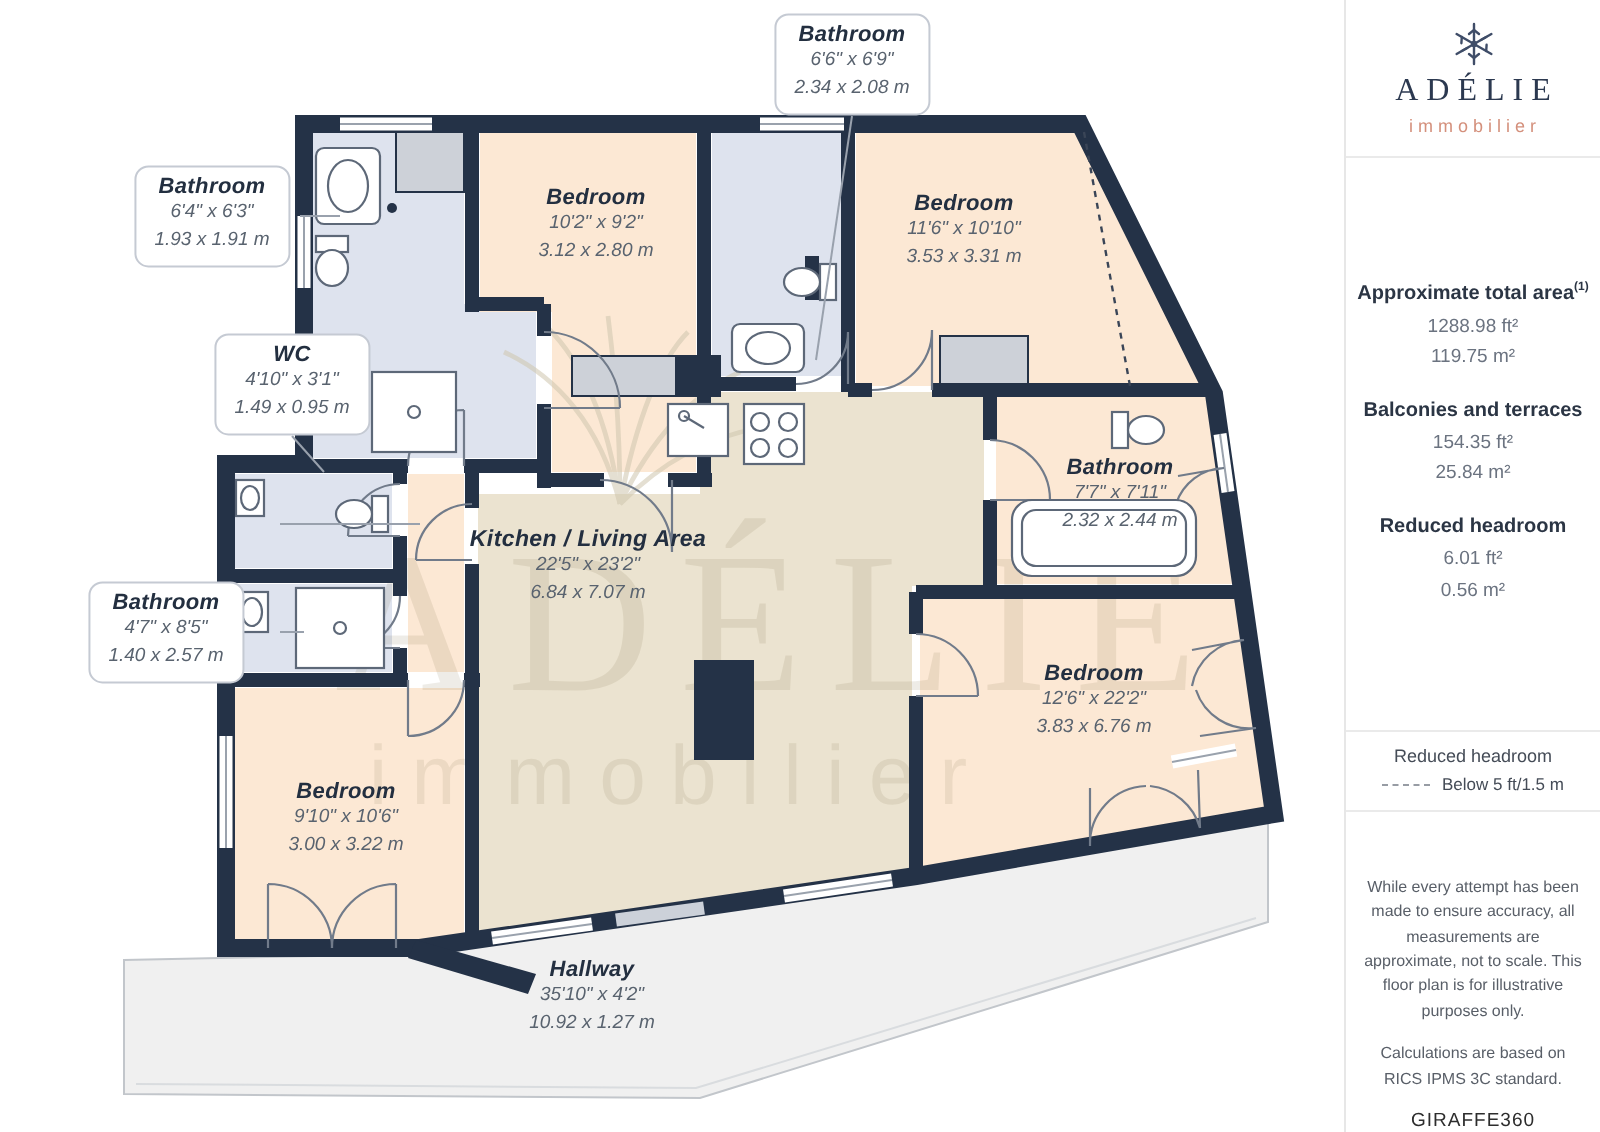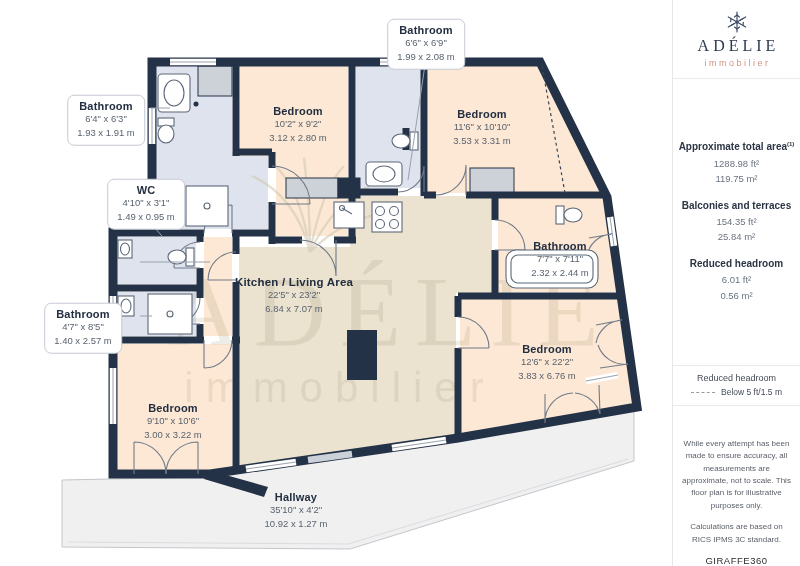--- a/index.html
+++ b/index.html
@@ -1,20 +1,20 @@
 <!DOCTYPE html>
 <html><head>
 <meta charset="utf-8">
 <style>
   html,body{margin:0;padding:0;background:#fff;}
   body{font-family:"Liberation Sans",sans-serif;}
   .stage{position:relative;width:800px;height:566px;background:#fff;overflow:hidden;}
   .plan{position:absolute;left:0;top:0;width:672px;height:566px;}
   .plan svg{position:absolute;left:0;top:0;}
-  .overlay{position:absolute;left:0;top:12px;width:672px;height:530px;pointer-events:none;}
+  .overlay{position:absolute;left:0;top:0;width:672px;height:530px;pointer-events:none;font-style:italic;}
   .room-label{position:absolute;transform:translate(-50%,-50%);text-align:center;white-space:nowrap;color:#242f40;}
   .rname{display:block;font-size:11px;font-weight:700;letter-spacing:.2px;color:#232f40;}
   .rname-big{font-size:11.5px;}
   .rdim{display:block;font-size:9.5px;color:#59636f;line-height:1.45;}
   .callout{position:absolute;transform:translate(-50%,-50%);background:#fff;border:1px solid #c5cad3;border-radius:7px;padding:4px 9px 5px;text-align:center;white-space:nowrap;}
   .sidebar{position:absolute;left:672px;top:0;width:127px;height:566px;border-left:1px solid #e7e7e7;display:flex;flex-direction:column;background:#fff;}
   .sec{border-bottom:1px solid #eaeaea;}
   .sec-logo{height:82px;display:flex;flex-direction:column;align-items:center;justify-content:center;gap:3px;}
   .brand-name{font-family:"Liberation Serif",serif;font-size:16px;letter-spacing:4px;margin-left:4px;color:#2c3950;}
   .brand-tag{font-size:9px;letter-spacing:2.5px;margin-left:2px;color:#d4907c;}
@@ -232,21 +232,21 @@
         <path d="M140,262 L210,262"></path>
         <path d="M140,316 L152,316"></path>
       </g>
     </svg>
 
     <div class="overlay">
 
       <div class="callout" style="left:426px;top:32px;">
         <span class="rname">Bathroom</span>
         <span class="rdim">6'6" x 6'9"</span>
-        <span class="rdim">1.99 x 2.08 m</span>
+        <span class="rdim">2.34 x 2.08 m</span>
       </div>
       <div class="callout" style="left:106px;top:108px;">
         <span class="rname">Bathroom</span>
         <span class="rdim">6'4" x 6'3"</span>
         <span class="rdim">1.93 x 1.91 m</span>
       </div>
       <div class="callout" style="left:146px;top:192px;">
         <span class="rname">WC</span>
         <span class="rdim">4'10" x 3'1"</span>
         <span class="rdim">1.49 x 0.95 m</span>

